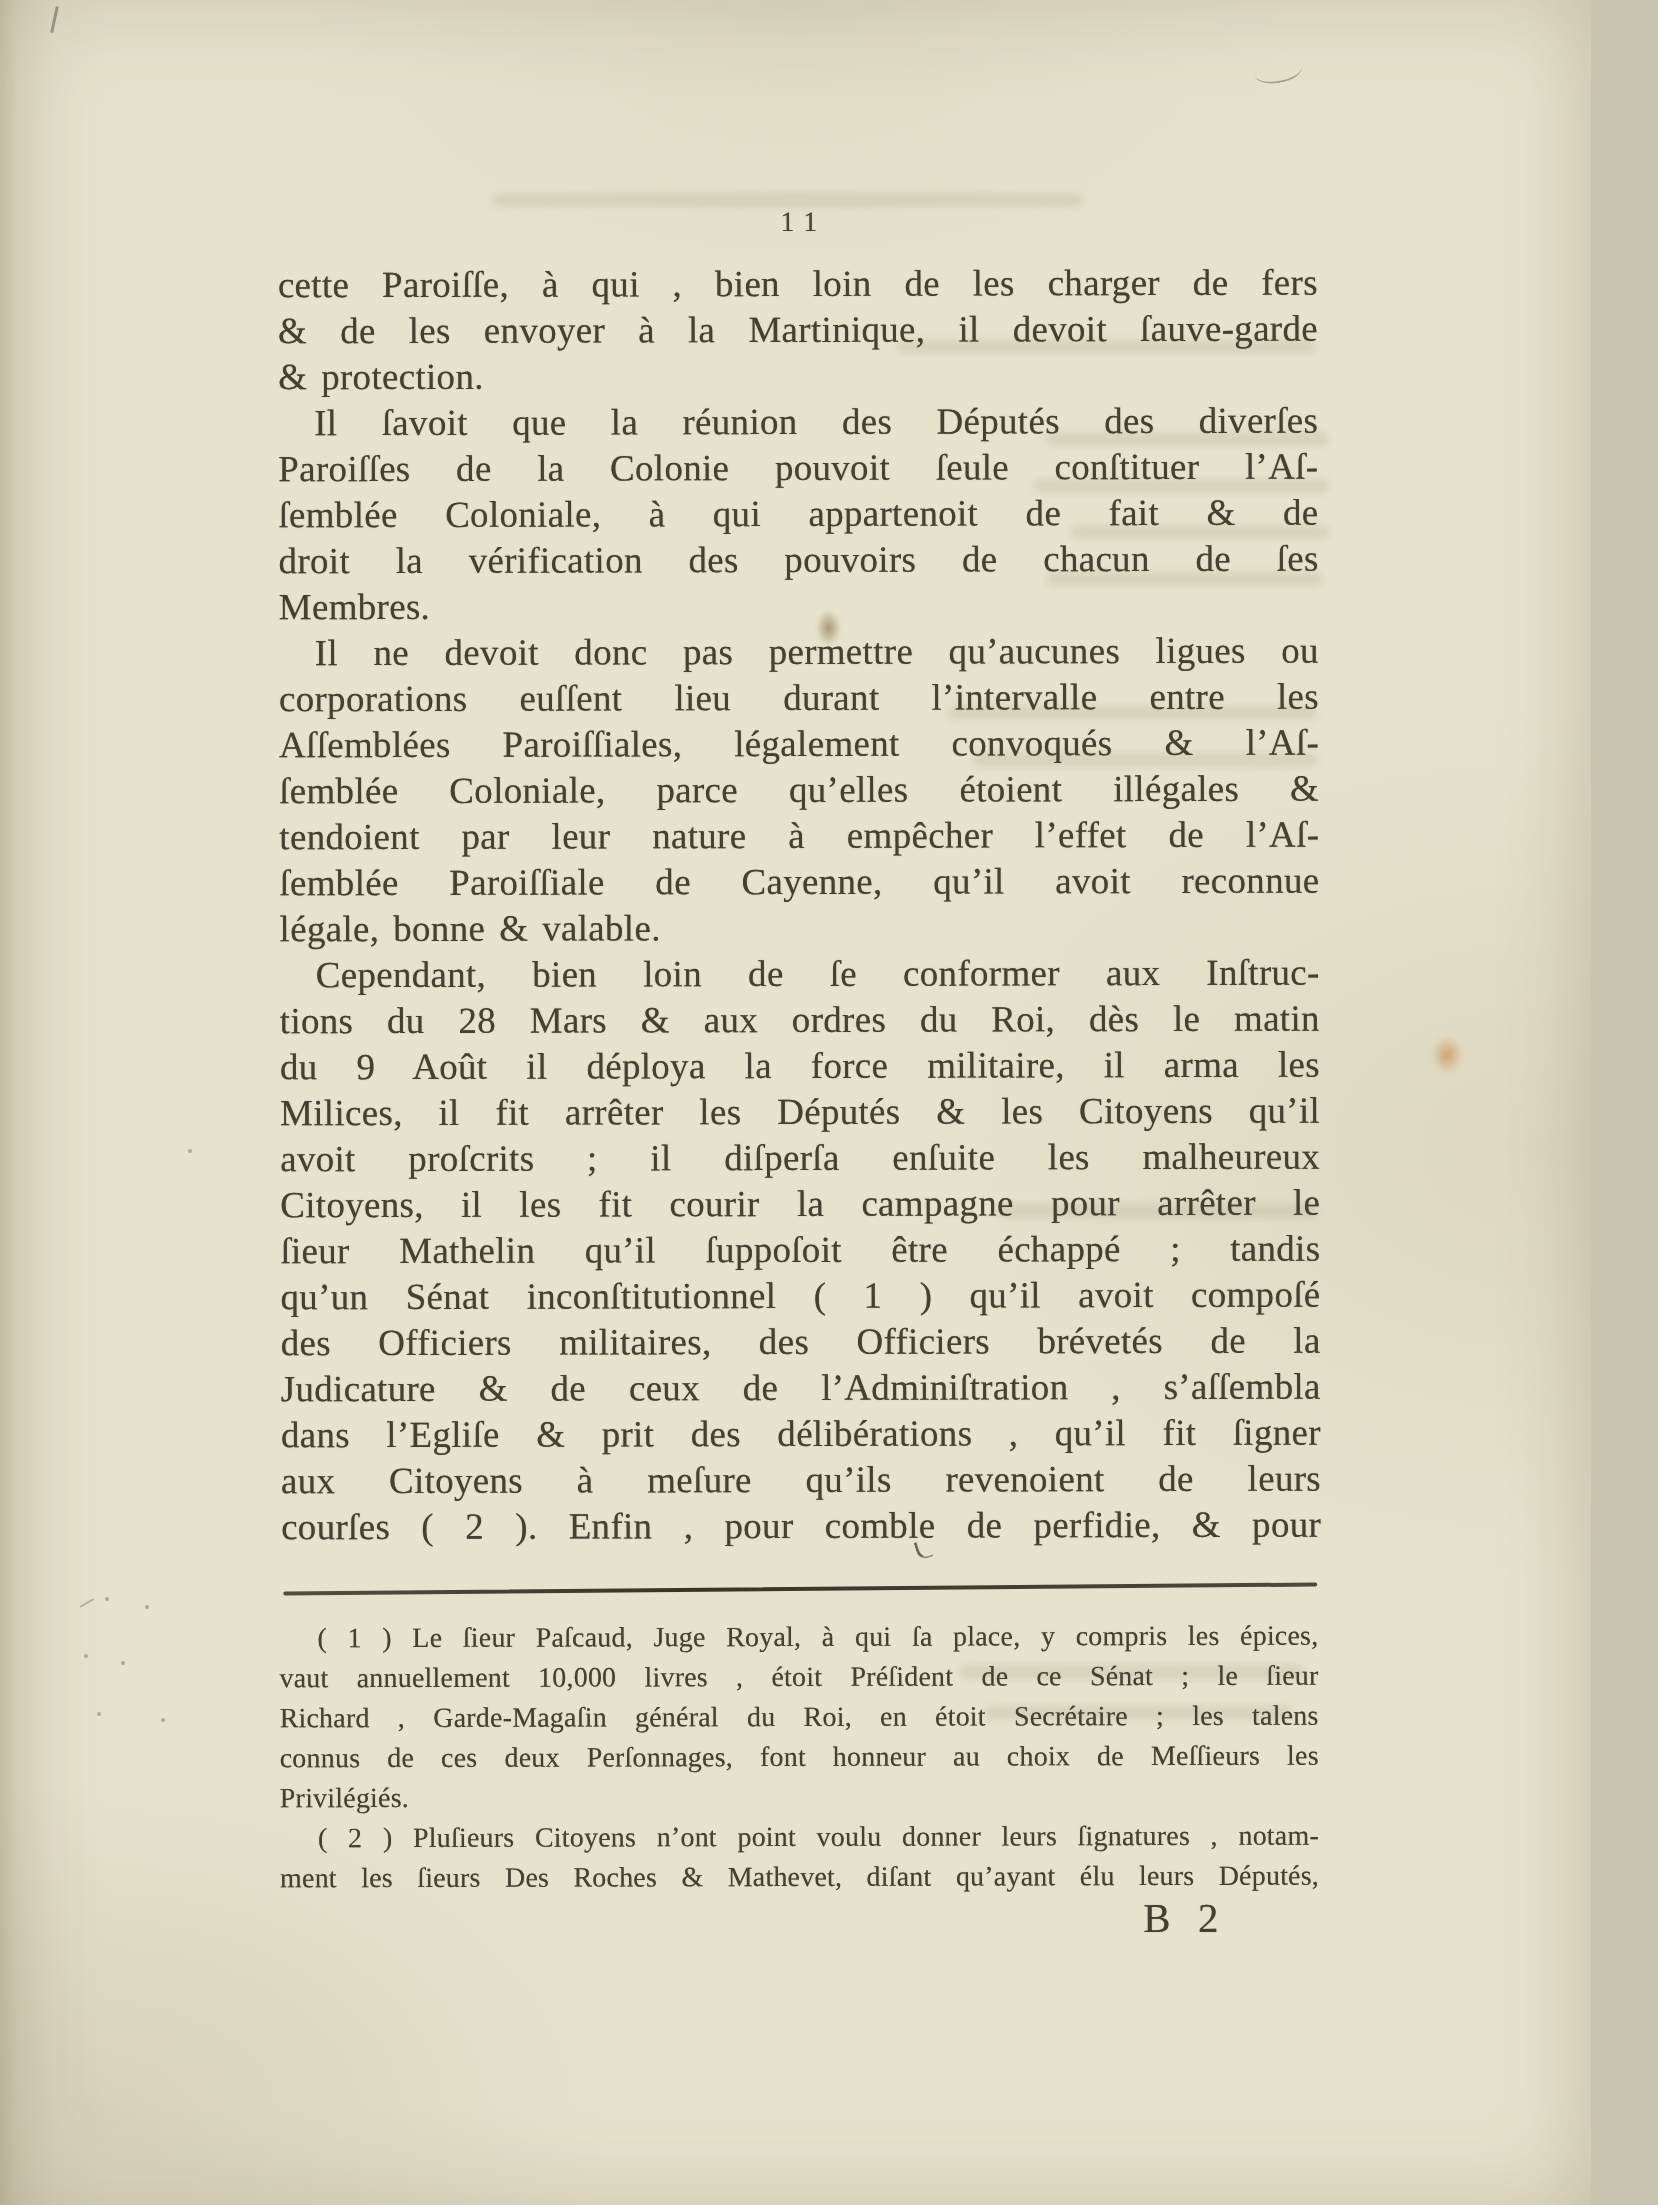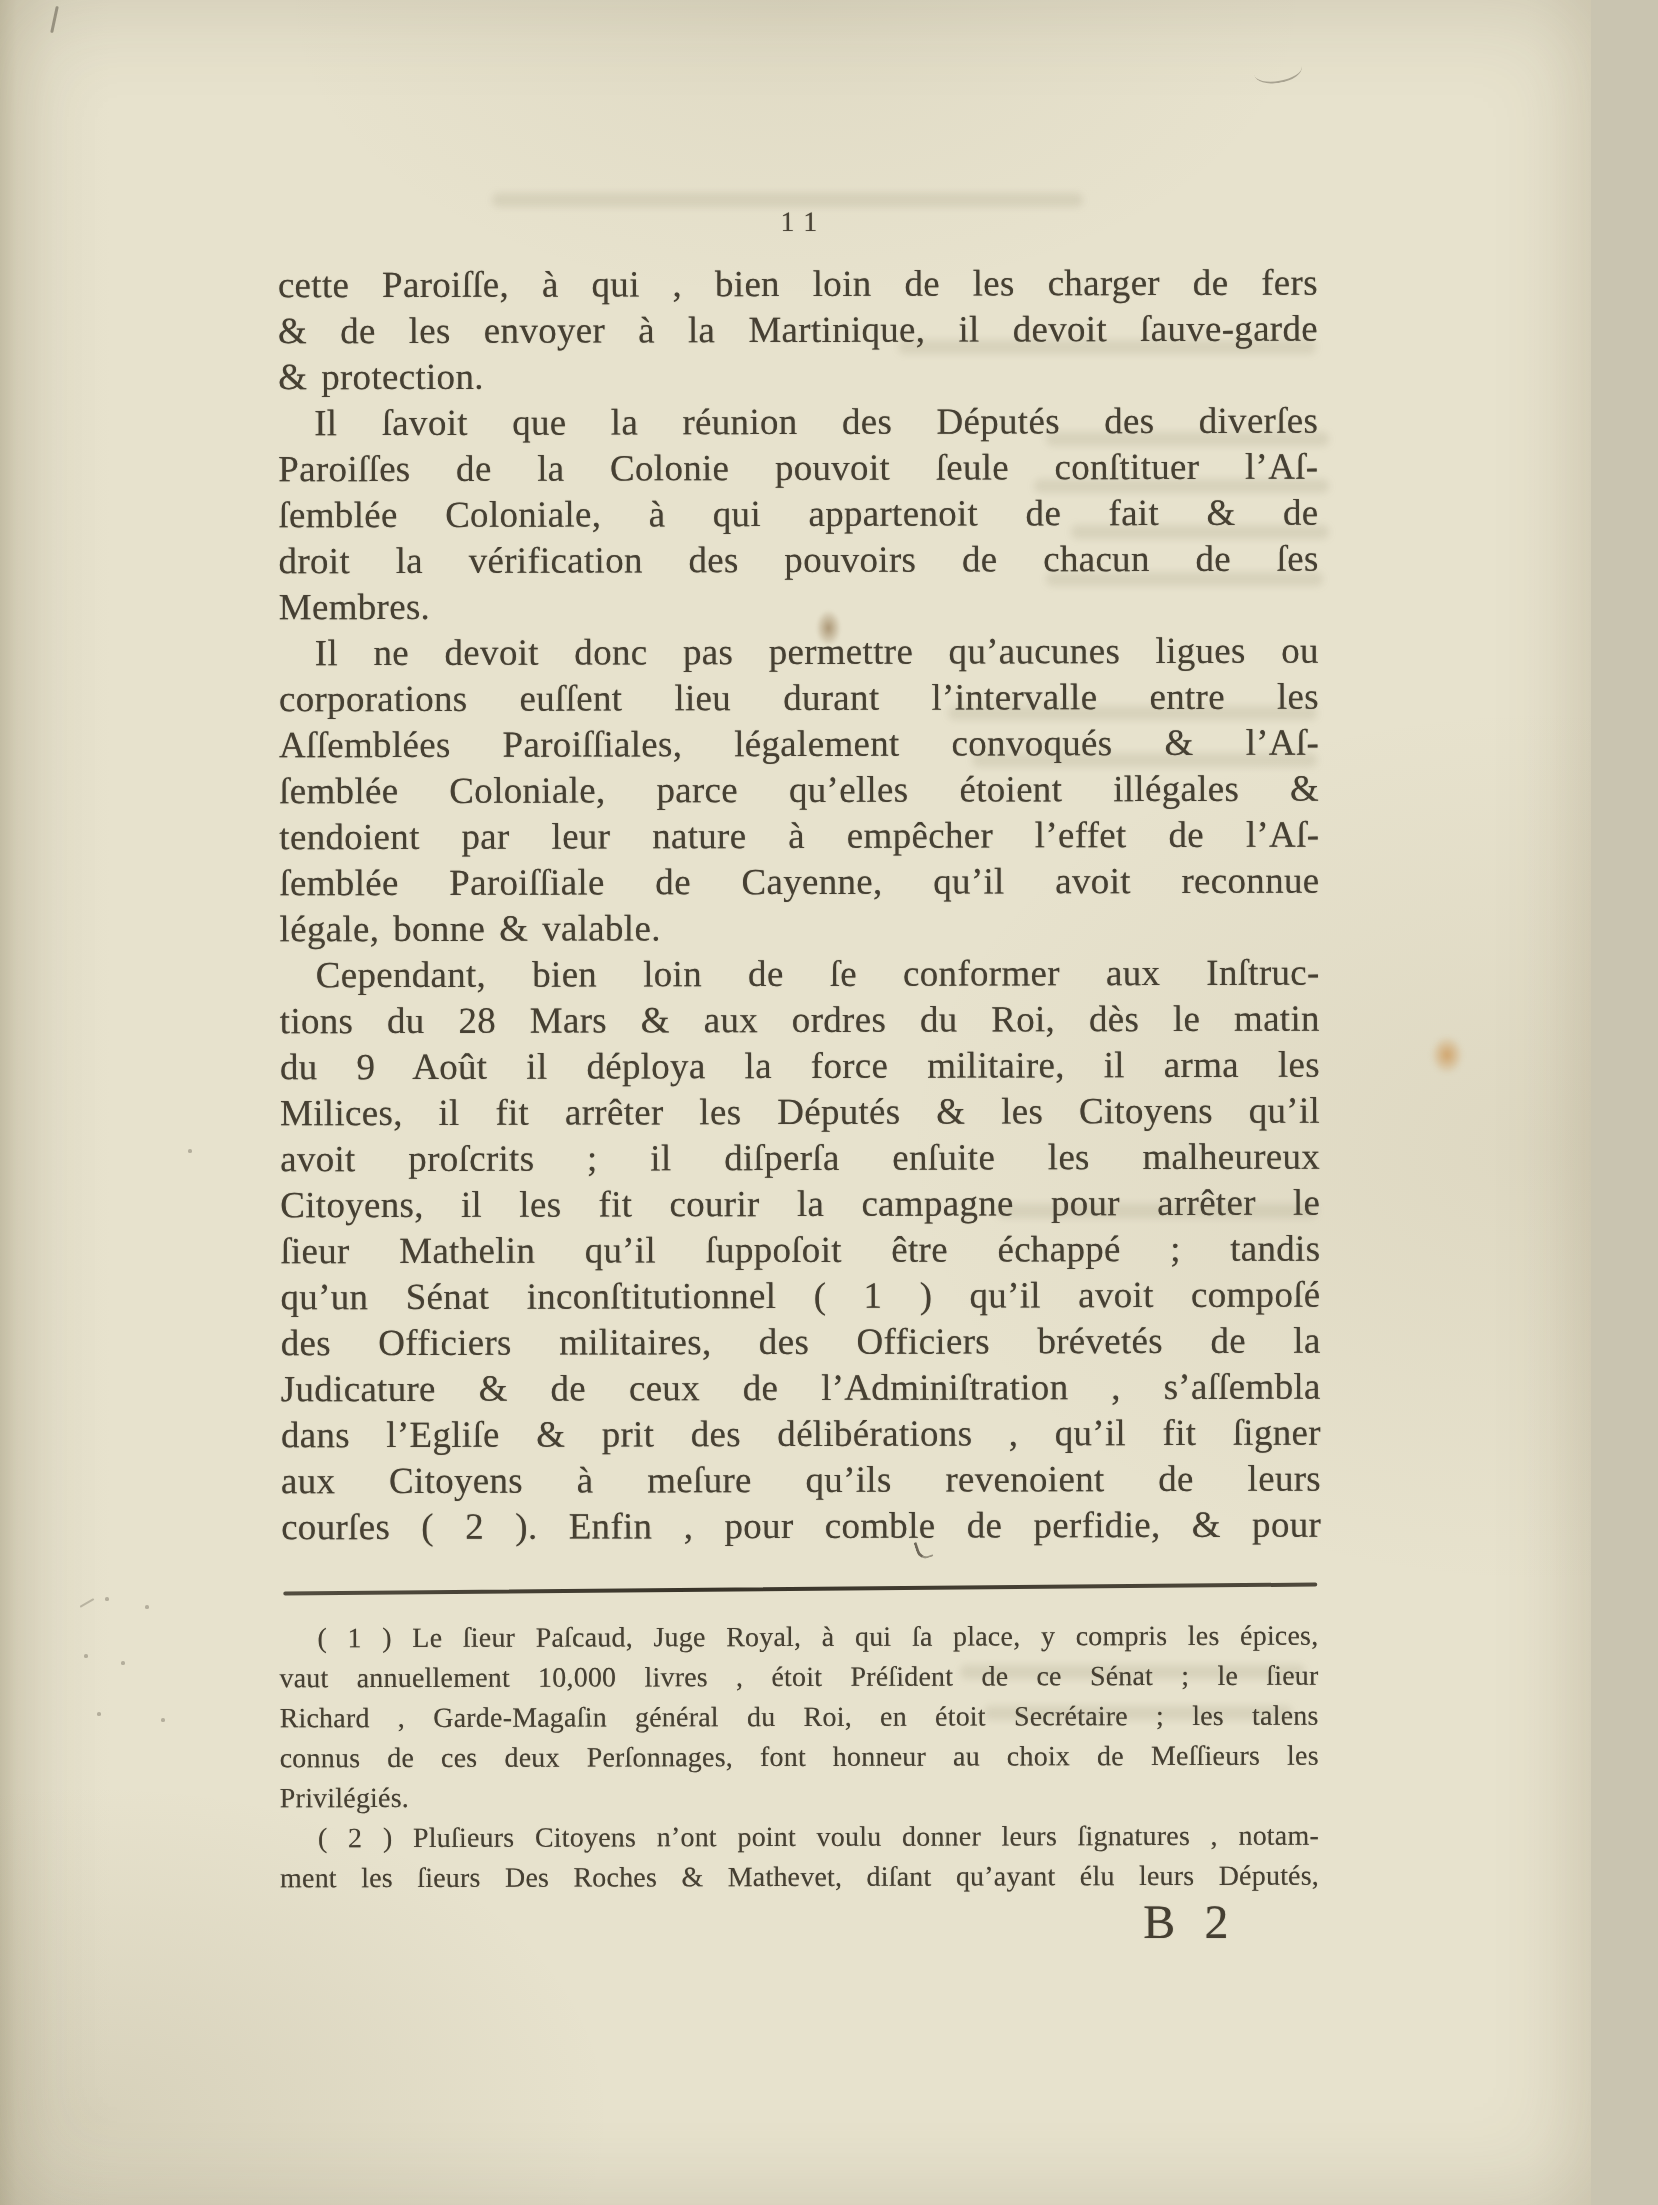--- a/index.html
+++ b/index.html
@@ -33,21 +33,21 @@
     position:absolute;left:278px;top:1617px;width:1039px;
     font-size:28px;line-height:40px;letter-spacing:0.2px;word-spacing:.1em;
     text-shadow:0 0 0.7px rgba(64,57,45,.55);
   }
   .ln{text-align:justify;text-align-last:justify;white-space:normal;}
   .ln.ind{padding-left:36px;}
   .ln.short{text-align:left;text-align-last:left;}
   .fn-block .ln.ind{padding-left:38px;}
   .sig{
     position:absolute;left:1141px;top:1895px;
-    font-size:48px;letter-spacing:8.6px;color:#453f32;
+    font-size:41px;letter-spacing:8.6px;color:#453f32;
     text-shadow:0 0 0.9px rgba(64,57,45,.6);
   }
   .rule{
     position:absolute;left:282px;top:1587px;width:1034px;height:4.3px;
     background:linear-gradient(90deg,rgba(58,52,40,.85),rgba(47,42,32,.95) 40%,rgba(58,52,40,.88));
     border-radius:2.5px;transform:rotate(-0.35deg);
   }
   
   .ghost{position:absolute;height:13.5px;border-radius:6.8px;
     background:rgba(138,130,102,.16);filter:blur(3.7px);}

